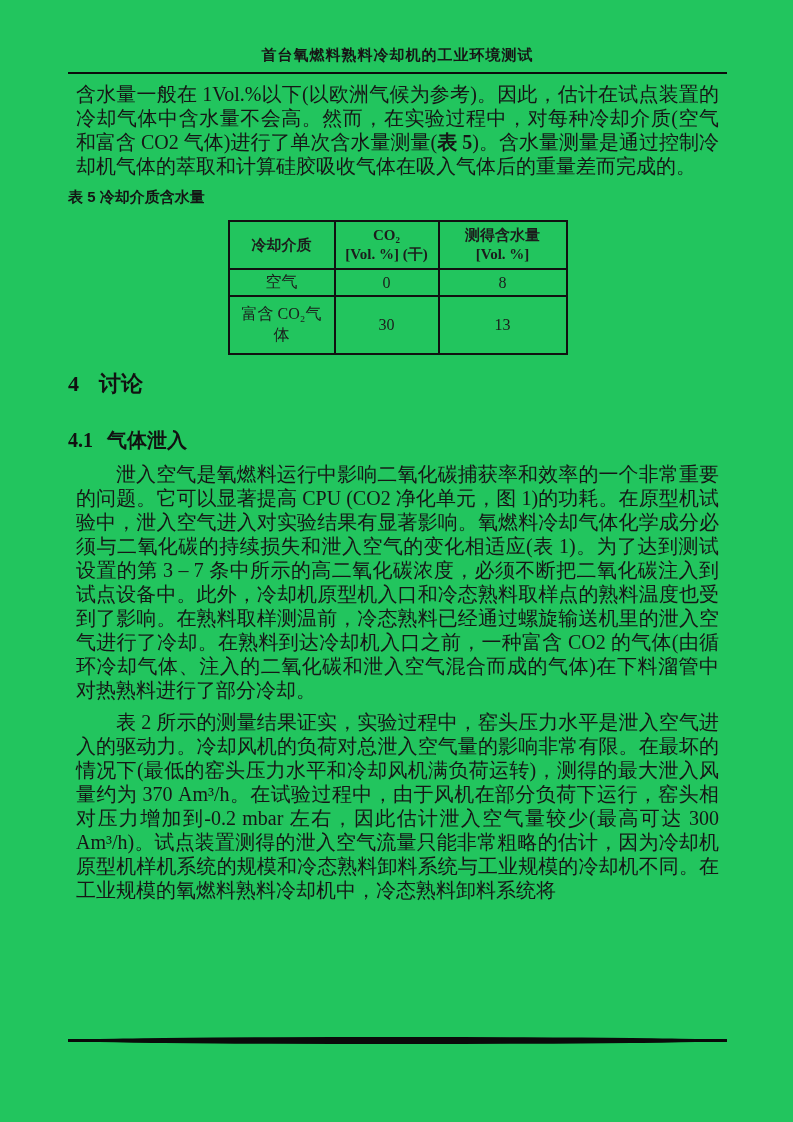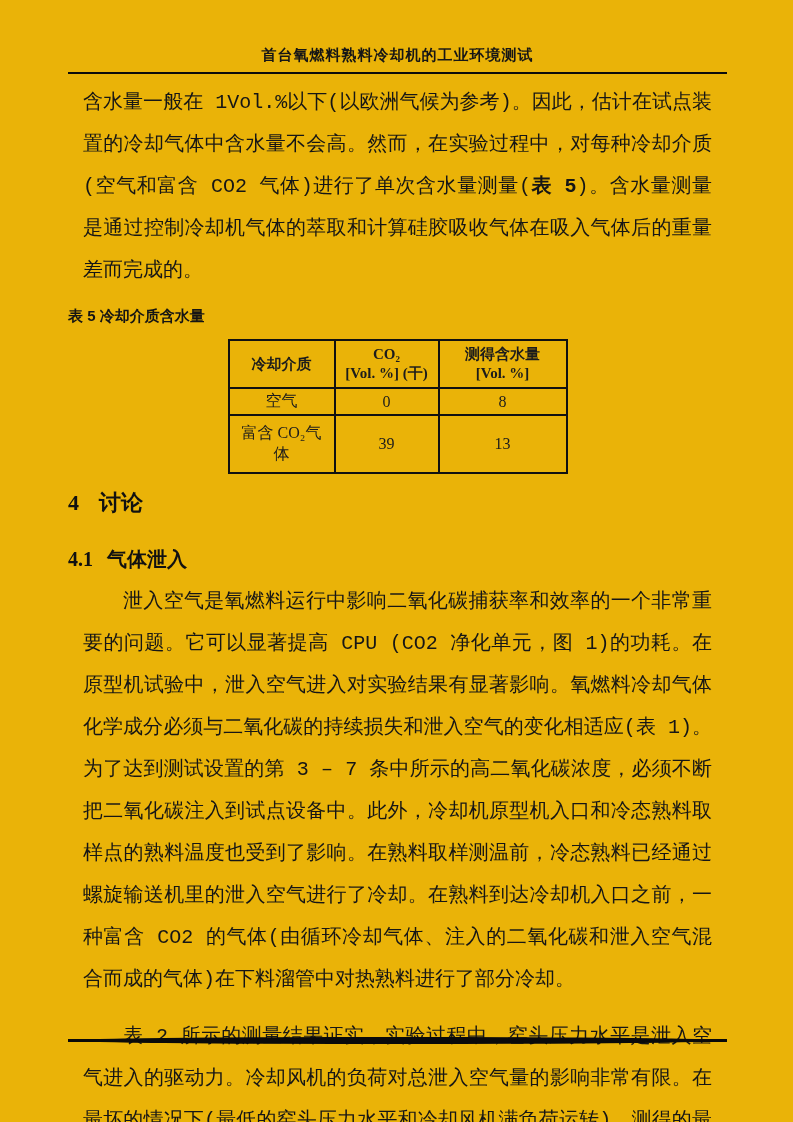--- a/index.html
+++ b/index.html
@@ -4,21 +4,21 @@
 <style>
   html, body {
     margin: 0;
     padding: 0;
     background: #ffffff;
   }
   .page {
     position: relative;
     width: 793px;
     height: 1122px;
-    background: #eab308;
+    background: #22c55e;
     overflow: hidden;
     font-family: "Liberation Serif", "DejaVu Serif", serif;
     color: #1c1c1c;
     box-sizing: border-box;
   }
   .content {
     position: absolute;
     left: 68px;
     width: 659px;
     top: 46px;
@@ -31,27 +31,26 @@
     letter-spacing: 1px;
     color: #161616;
   }
   .header-rule {
     margin-top: 7px;
     border-bottom: 2.5px solid #0c0c0c;
     height: 0;
   }
   
   .body-par {
-    margin: 15px;
+    margin: 8px;
     font-size: 20px;
-    line-height: 42px;
+    line-height: 24px;
     text-align: justify;
     text-align-last: left;
     color: #161616;
-    font-family: Liberation Mono, monospace;
   }
   .intro-par { margin-top: 8px; }
   .indent-par { text-indent: 2em; }
   .seg-bold { font-weight: 700; }
   
   .table-caption {
     margin-top: 10px;
     text-align: left;
     font-family: "Liberation Sans", "DejaVu Sans", sans-serif;
     font-size: 15px;
@@ -173,21 +172,21 @@
         </tr>
       </thead>
       <tbody>
         <tr>
           <td>空气</td>
           <td>0</td>
           <td>8</td>
         </tr>
         <tr class="tall">
           <td>富含 CO₂气体</td>
-          <td>39</td>
+          <td>30</td>
           <td>13</td>
         </tr>
       </tbody>
     </table>
 
     <h2 class="h2">
       <span class="h-num">4</span>
       <span class="h-title">讨论</span>
     </h2>
 

